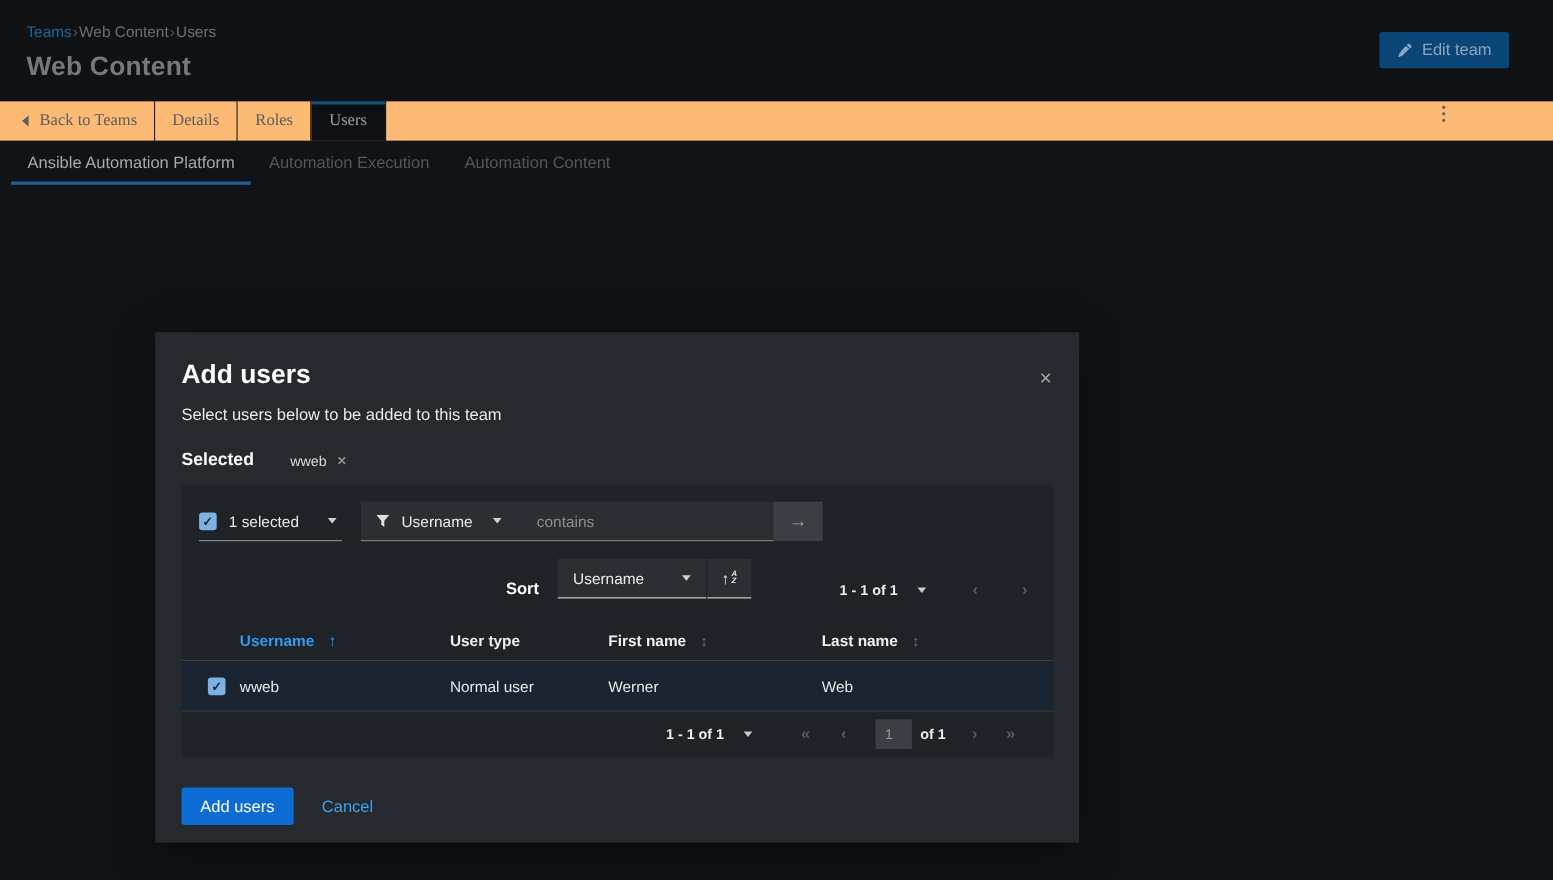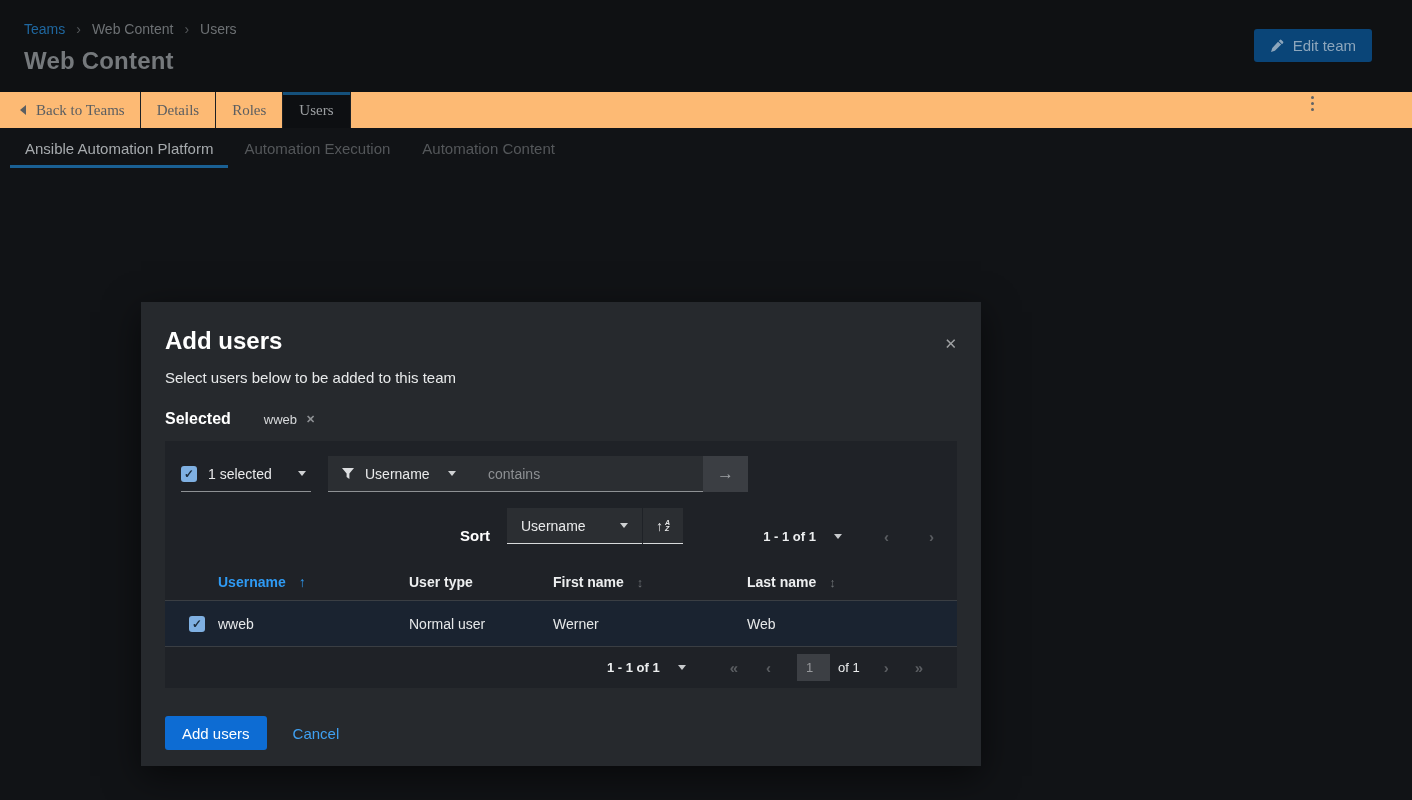--- a/index.html
+++ b/index.html
@@ -4,21 +4,21 @@
 <style>
   * { margin:0; padding:0; box-sizing:border-box; }
   html,body { background:#000; }
   .page {
     position:relative; width:1412px; height:800px; overflow:hidden;
     background:#111316; font-family:"Liberation Sans", sans-serif;
   }
 
   
   .masthead { position:relative; height:92px; background:#0f1113; padding:21px 24px 0; }
-  .breadcrumb { display:flex; align-items:flex-start; gap:11px; font-size:14px; color:#6d7174; }
+  .breadcrumb { display:flex; align-items:flex-start; gap:1px; font-size:14px; color:#6d7174; }
   .breadcrumb .bc-link { color:#1f679f; }
   .bc-sep { color:#55585b; font-size:14px; }
   .page-title { margin-top:10px; font-size:24px; font-weight:700; color:#75797c; letter-spacing:.2px; }
   .masthead-actions { position:absolute; top:29px; right:40px; display:flex; align-items:center; gap:30px;flex-direction:column; }
   .btn-edit { display:flex; align-items:center; gap:9px; height:33px; padding:0 16px;
     background:#0a4578; color:#8da6bc; border:none; border-radius:3px; font-size:15px;
     font-family:"Liberation Sans",sans-serif; cursor:pointer; }
   .kebab { display:flex; flex-direction:column; gap:3px; padding:4px; cursor:pointer; }
   .kebab i { width:3px; height:3px; border-radius:50%; background:#606366; }
 
@@ -105,21 +105,21 @@
   .table-row { height:46px; background:#1a2330; border-bottom:1px solid #3a3e43;
     font-size:14px; color:#e6e8e9; }
   .row-check { margin-left:24px; }
 
   .table-pagination { display:flex; align-items:center; justify-content:flex-end; height:41px; padding-right:34px; }
   .table-pagination .caret { margin-left:18px; border-top-color:#c8cacd; }
   .table-pagination .pg-first { margin-left:44px; }
   .table-pagination .pg-prev  { margin-left:28px; }
   .page-box { margin-left:26px; width:33px; height:27px; background:#3c3f44; color:#97999c;
     font-size:13px; display:flex; align-items:center; padding-left:9px; }
-  .of-label { margin-left:8px; font-size:13px; font-weight:400; color:#eceeef; }
+  .of-label { margin-left:8px; font-size:13px; font-weight:700; color:#eceeef; }
   .table-pagination .pg-next { margin-left:24px; }
   .table-pagination .pg-last { margin-left:26px; }
 
   .modal-footer { display:flex; align-items:center; gap:26px; margin-top:28px; }
   .btn-primary { height:34px; padding:0 17px; background:#0d6cd3; color:#ffffff; border:none;
     border-radius:3px; font-size:15px; font-family:"Liberation Sans",sans-serif; cursor:pointer; }
   .cancel-link { color:#3fa0f2; font-size:15px; cursor:pointer; text-decoration:none; }
 
   .icon-svg { display:block; }
 </style>

